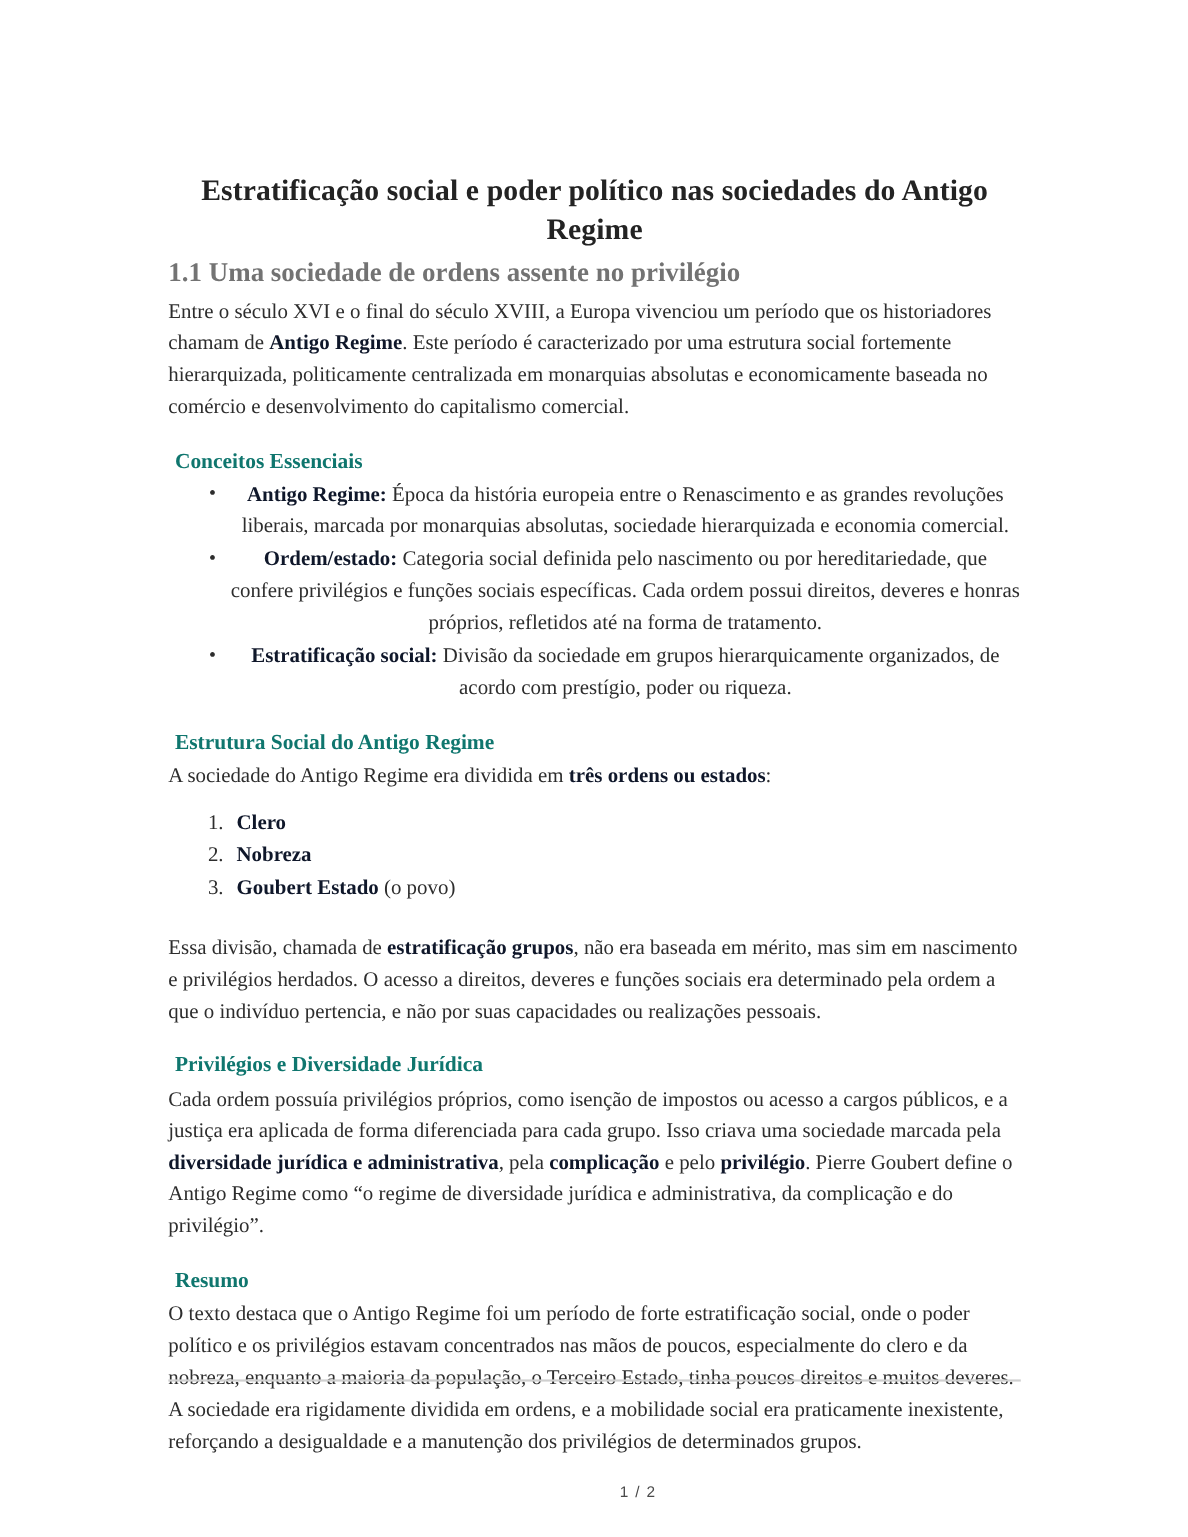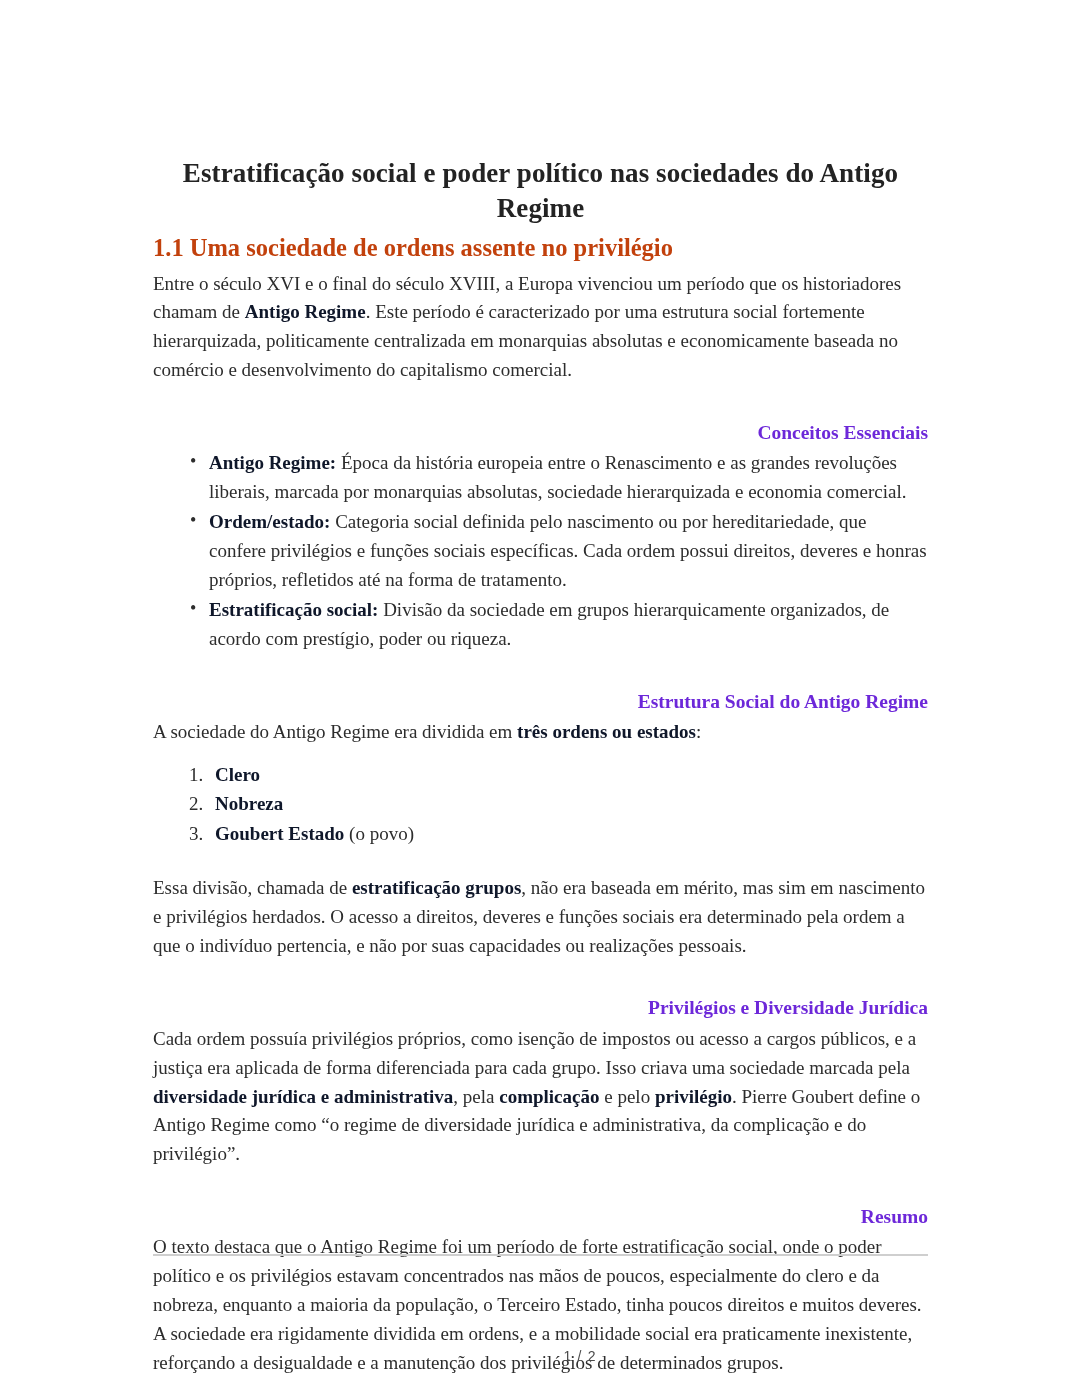--- a/index.html
+++ b/index.html
@@ -44,32 +44,31 @@
     letter-spacing: 0.1px;
     color: #232323;
   }
 
   
   .h2 {
     font-size: 24.5px;
     font-weight: bold;
     line-height: 1.28;
     margin: 6px 0 6px 0;
-    color: #c2410c;
+    color: #737373;
   }
 
   
   .h3 {
     font-size: 19.5px;
     font-weight: bold;
     line-height: 1.30;
-    margin: 35px 0 4px 0;
+    margin: 22px 0 4px 0;
     padding-left: 6px;
-    color: #6d28d9;
-    text-align: right;
+    color: #0f766e;
   }
 
   
   p.body {
     font-size: 19px;
     line-height: 1.52;
     margin: 0 0 2px 0;
     text-align: left;
     color: #2d2d2d;
   }
@@ -77,20 +76,21 @@
   strong {
     font-weight: bold;
     color: #0f172a;
   }
 
   
   ul.bullets {
     list-style: none;
     margin: 4px 0 0 0;
     padding: 0;
+    text-align: center;
   }
   ul.bullets > li {
     position: relative;
     font-size: 19px;
     line-height: 1.52;
     padding-left: 56px;
     margin-bottom: 1px;
     color: #2d2d2d;
   }
   ul.bullets > li::before {

